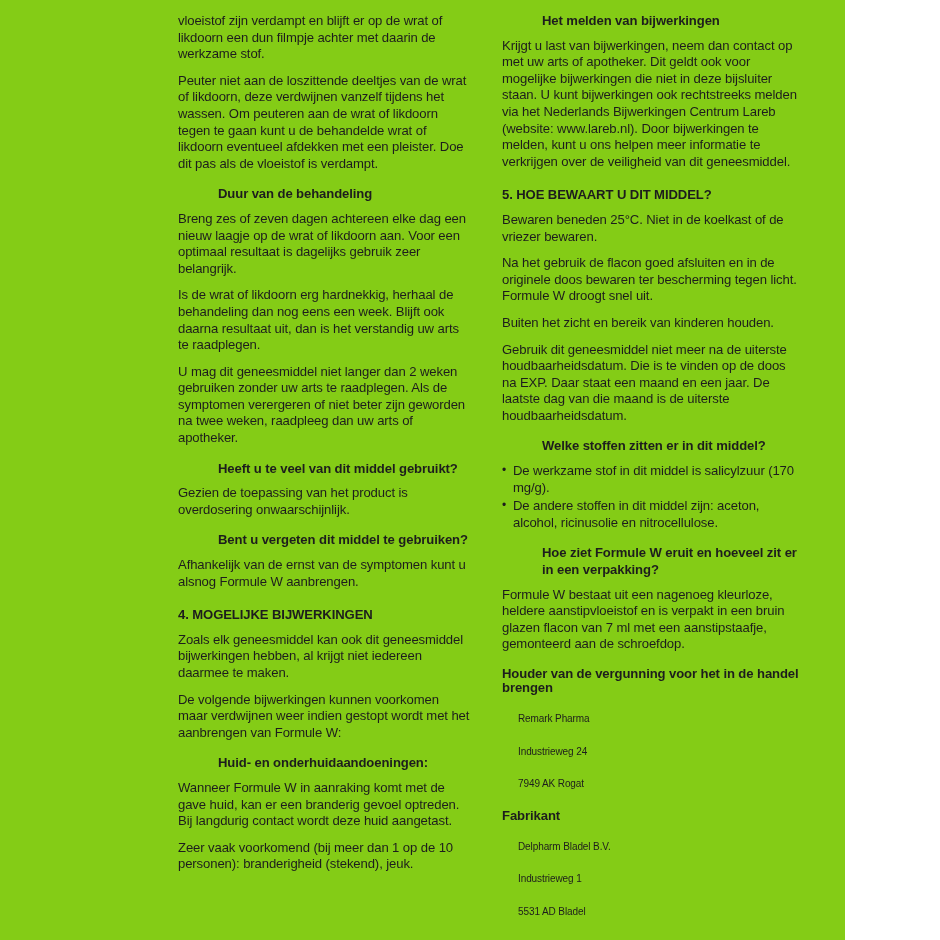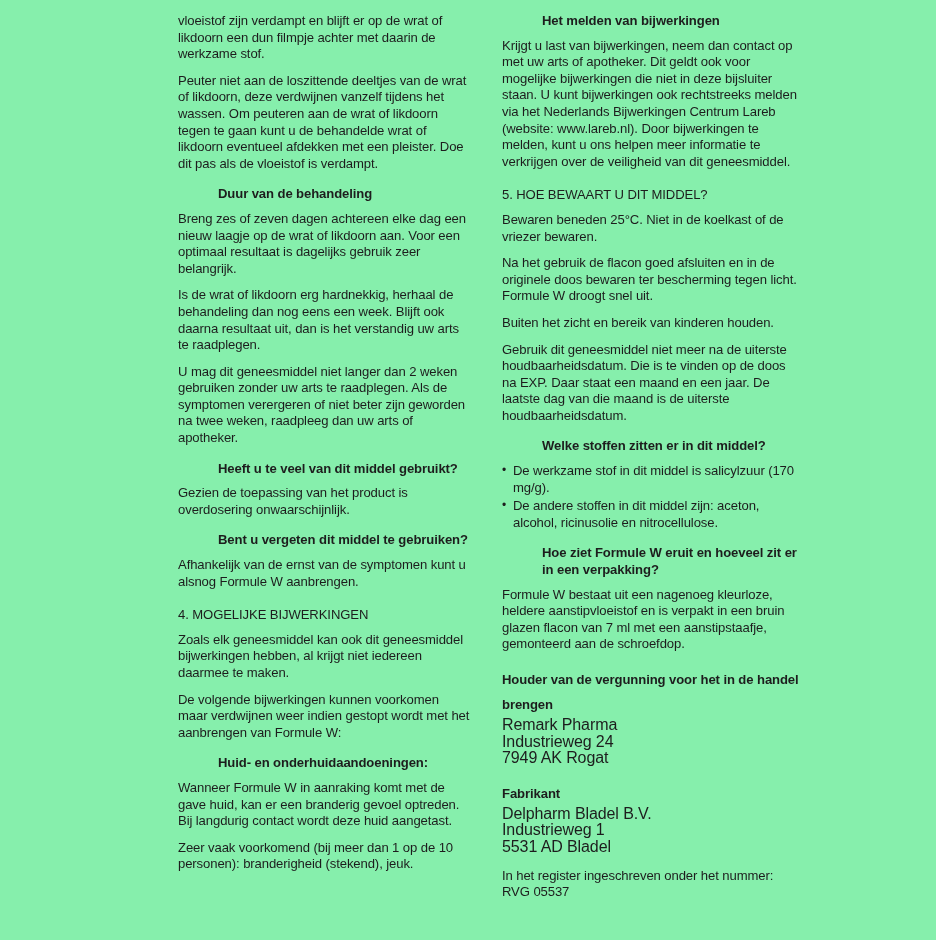--- a/index.html
+++ b/index.html
@@ -3,23 +3,23 @@
 <meta charset="utf-8">
 <title>Bijsluiter</title>
 <style>
   html, body {
     margin: 0;
     padding: 0;
     background: #ffffff;
   }
   .page {
     position: relative;
-    width: 936px;
+    width: 845px;
     height: 940px;
-    background: #86efac;
+    background: #84cc16;
     overflow: hidden;
     font-family: "Liberation Sans", "DejaVu Sans", sans-serif;
     color: #1d1d1d;
   }
   .col {
     position: absolute;
     top: 13px;
   }
   .col-left  { left: 178px; width: 293px; }
   .col-right { left: 502px; width: 300px; }
@@ -29,21 +29,21 @@
     font-size: 13.1px;
     line-height: 16.6px;
     letter-spacing: -0.1px;
   }
   .heading {
     font-weight: bold;
     margin: 14px 0 8px 0;
     padding-left: 40px;
   }
   .section-heading {
-    font-weight: normal;
+    font-weight: bold;
     margin: 17px 0 8px 0;
   }
   .col .heading:first-child,
   .col .section-heading:first-child { margin-top: 0; }
 
   .bullet-item {
     position: relative;
     padding-left: 11px;
     margin: 0 0 2px 0;
     font-size: 13.1px;
@@ -56,26 +56,26 @@
     top: -1px;
     font-size: 12px;
   }
   .bullet-item:last-of-type { margin-bottom: 10px; }
 
   .address { margin: 14px 0 12px 0; }
   .address .addr-heading {
     font-weight: bold;
     margin: 0;
     font-size: 13.1px;
-    line-height: 25px;
+    line-height: 14px;
     letter-spacing: -0.1px;
   }
   .address .addr-line {
-    margin: 0;
-    font-size: 16px;
+    margin: 16px;
+    font-size: 10px;
     line-height: 16.6px;
     letter-spacing: -0.1px;
   }
 </style>
 </head>
 <body>
 
 <div class="page">
   <div class="col col-left">
       <p class="para">vloeistof zijn verdampt en blijft er op de wrat of likdoorn een dun filmpje achter met daarin de werkzame stof.</p>

